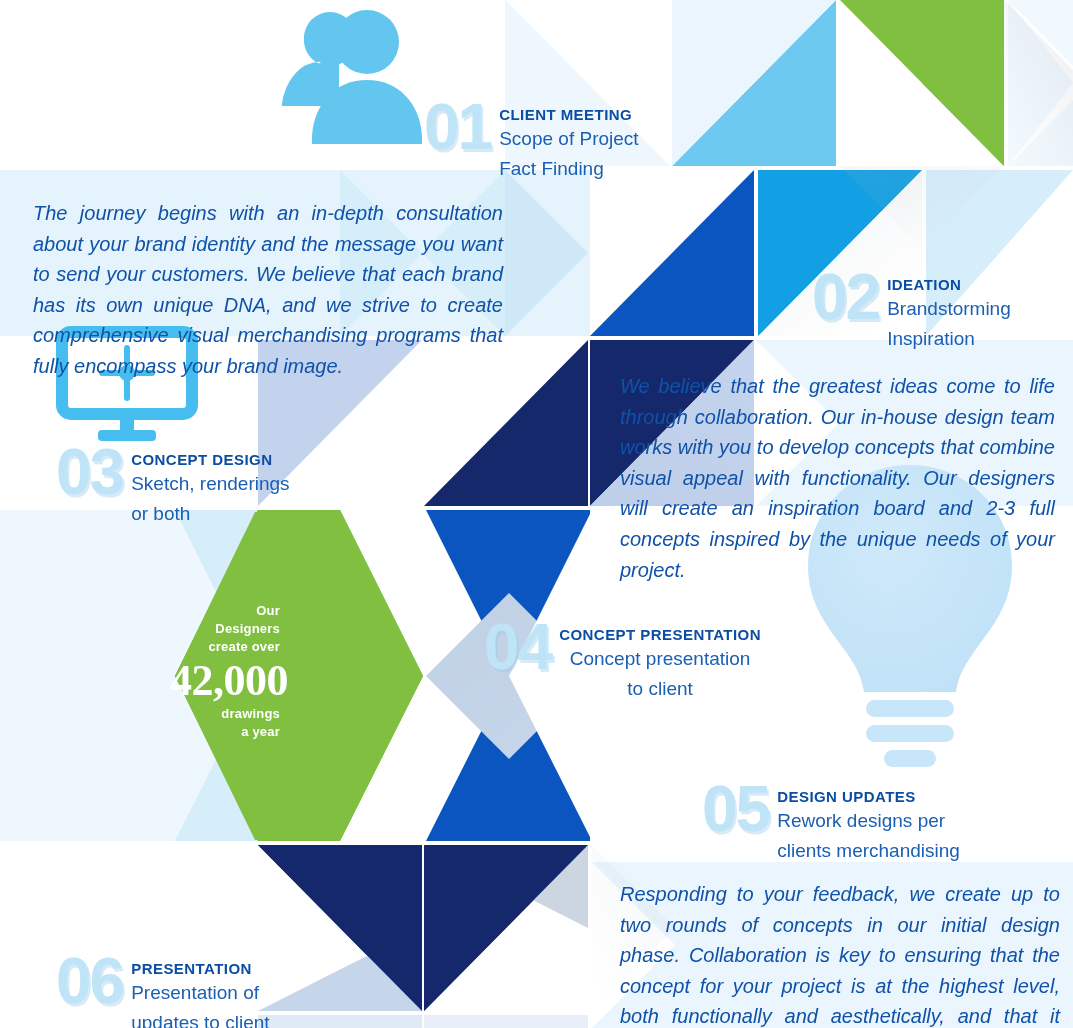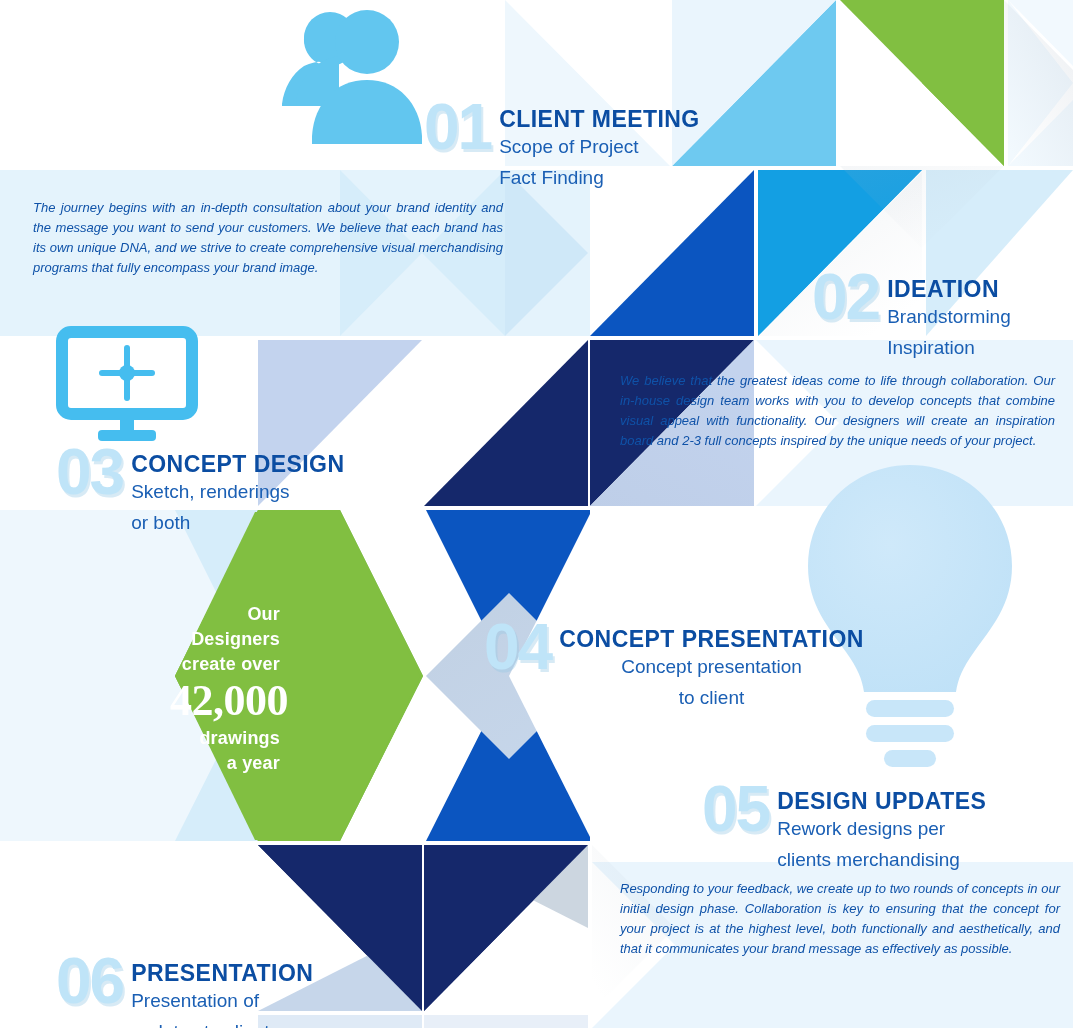--- a/index.html
+++ b/index.html
@@ -24,55 +24,55 @@
     font-weight:bold;
     line-height:0.92;
     color:#bfe4f8;
     letter-spacing:-2px;
     text-shadow:2px 3px 0 rgba(150,200,230,.38);
     margin-right:8px;
     white-space:nowrap;
   }
   .step .txt{padding-top:9px;}
   .step .title{
-    font-size:23px;
+    font-size:15px;
     font-weight:bold;
     color:#0b4da2;
     letter-spacing:.45px;
     line-height:1.1;
     white-space:nowrap;
   }
   .step .sub{
     font-size:19px;
     color:#1a5fb4;
     line-height:1.6;
     white-space:nowrap;
     font-weight:400;
   }
 
   
   .para{
     position:absolute;
     font-style:italic;
-    font-size:13px;
+    font-size:20px;
     line-height:1.53;
     color:#0f52a8;
     font-weight:500;
   }
   .para.just{text-align:justify;text-justify:inter-word;}
 
   
   .greenbox{
     position:absolute;
     text-align:right;
     color:#ffffff;
     font-weight:bold;
     line-height:1.38;
   }
-  .greenbox .small{font-size:18px;display:block;letter-spacing:.2px;}
+  .greenbox .small{font-size:13px;display:block;letter-spacing:.2px;}
   .greenbox .big{font-size:44px;display:block;line-height:1.05;letter-spacing:-.5px;margin:2px 0 1px;font-family:Liberation Serif, serif;}
 </style>
 </head>
 <body>
 
 <div id="stage">
 
   <svg class="layer" viewBox="0 0 1073 1028" width="1073" height="1028">
     <defs>
       <linearGradient id="shA" x1="0" y1="0" x2="0.7" y2="1">

